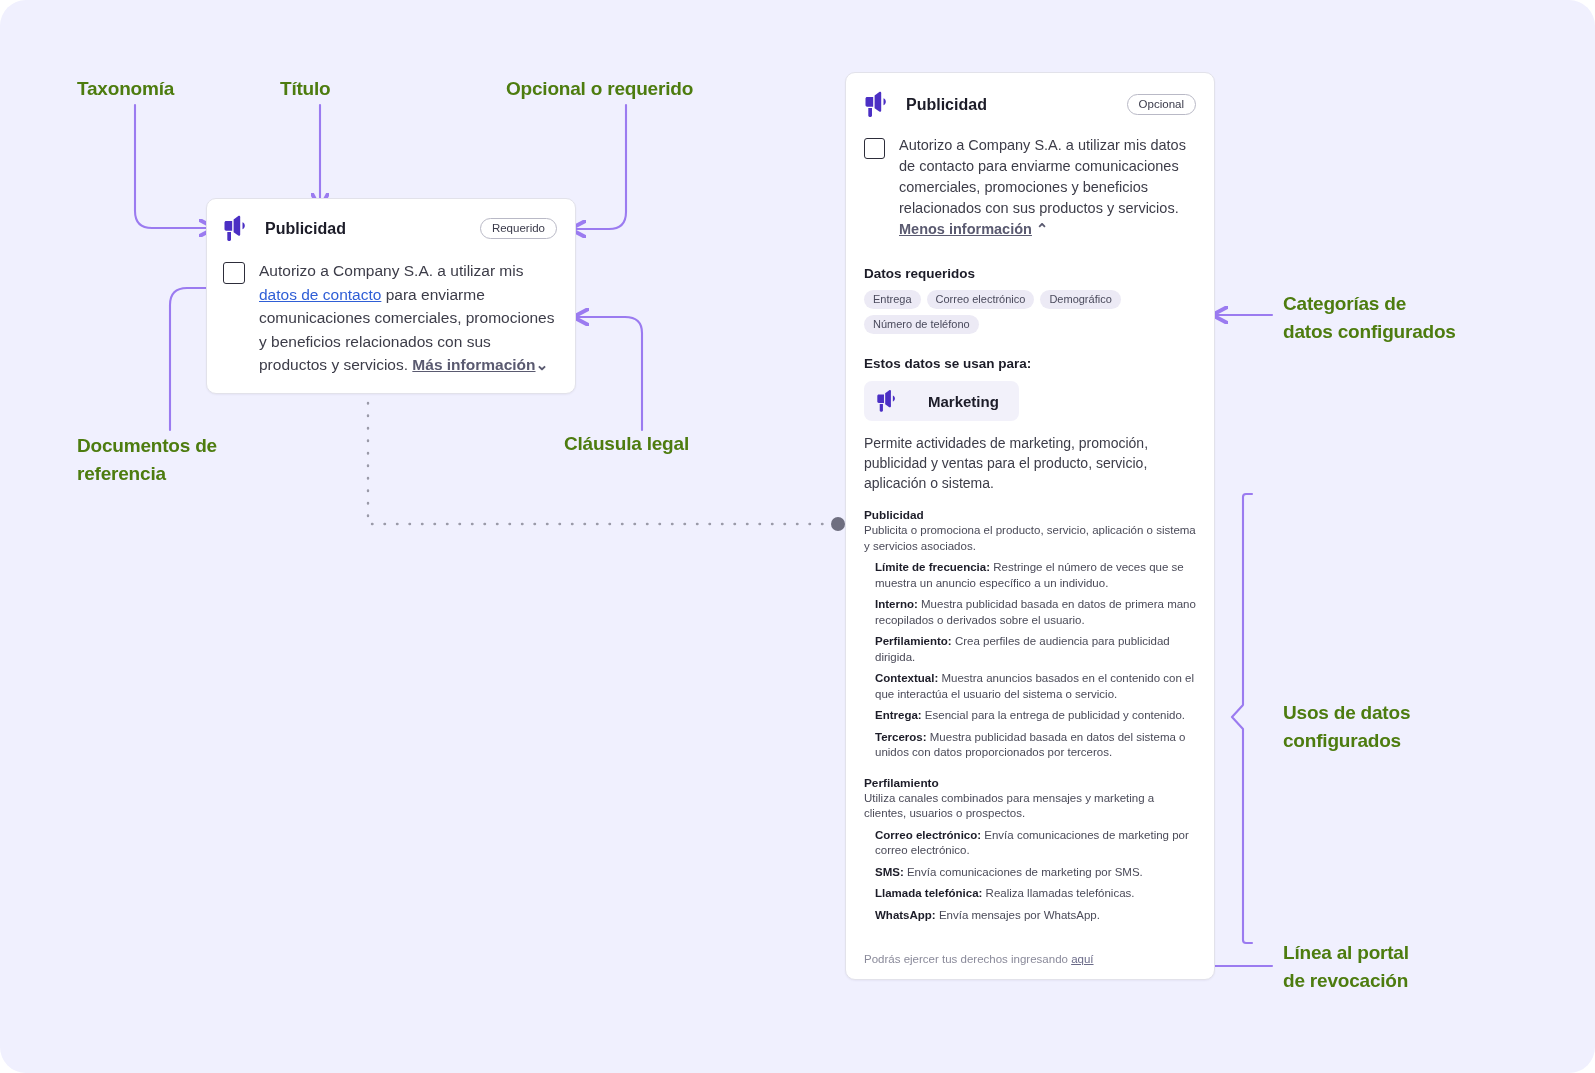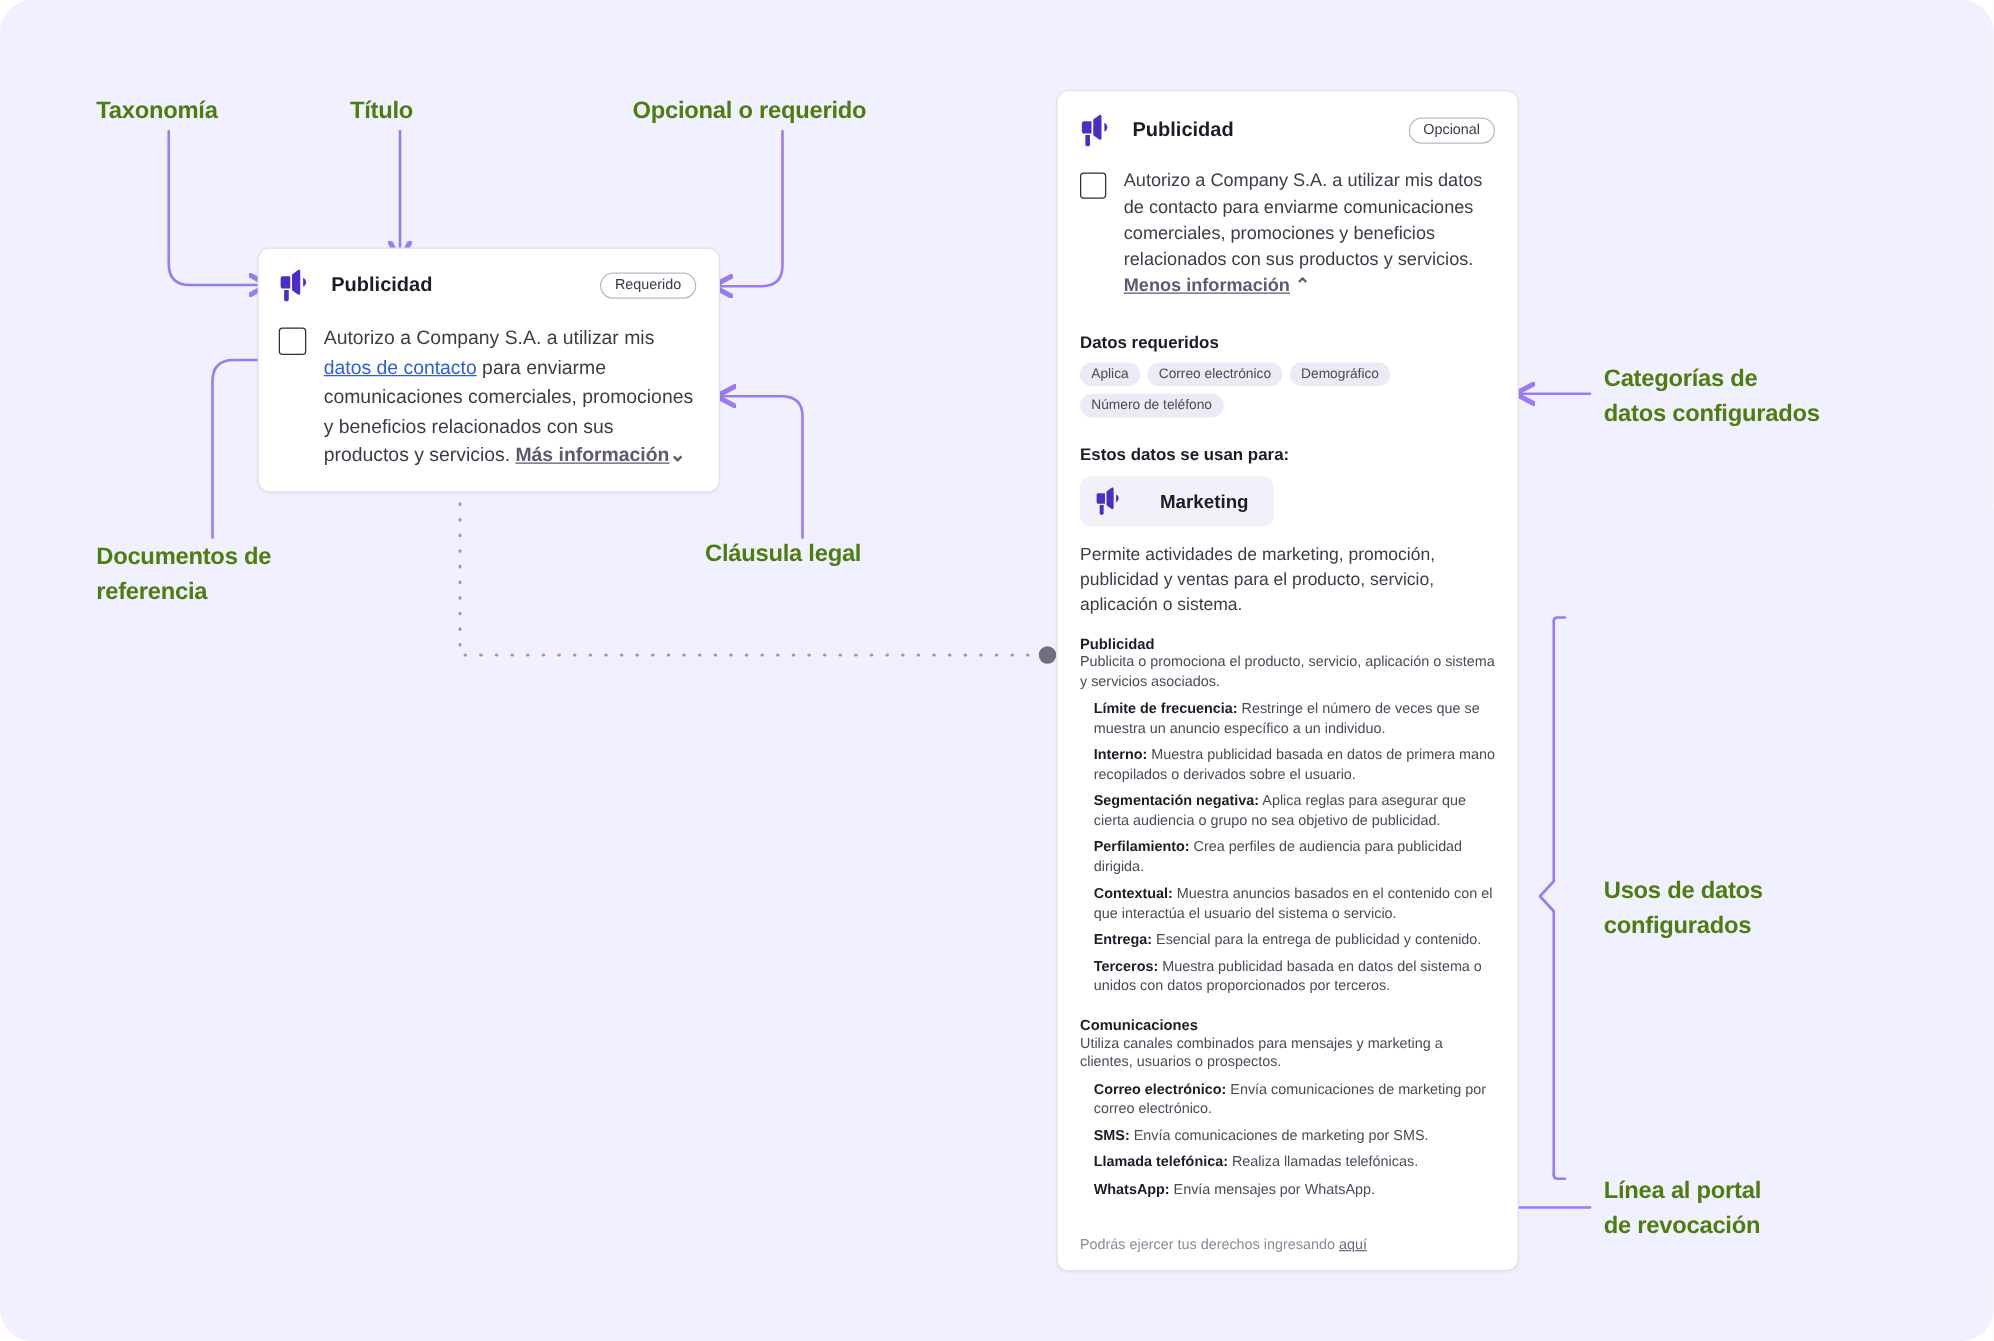--- a/index.html
+++ b/index.html
@@ -222,21 +222,21 @@
       <span class="badge">Opcional</span>
     </div>
 
     <div class="consent-row">
       <div class="checkbox"></div>
       <div class="consent-text"><span>Autorizo a Company S.A. a utilizar mis datos de contacto para enviarme comunicaciones comerciales, promociones y beneficios relacionados con sus productos y servicios. </span><a href="#" class="more-link">Menos información</a>&nbsp;<span class="chev more-link">⌃</span></div>
     </div>
 
     <div class="sect-title">Datos requeridos</div>
     <div class="chips" id="chips">
-        <div class="chip">Aplica</div>
+        <div class="chip">Entrega</div>
         <div class="chip">Correo electrónico</div>
         <div class="chip">Demográfico</div>
         <div class="chip">Número de teléfono</div>
       </div>
 
     <div class="usedfor-title">Estos datos se usan para:</div>
 
     <div class="purpose-chip">
       <span class="mega">
         <svg width="26" height="24" viewBox="0 0 30 27">
@@ -254,28 +254,27 @@
     </div>
 
     <div class="purpose-desc">Permite actividades de marketing, promoción, publicidad y ventas para el producto, servicio, aplicación o sistema.</div>
 
     <div id="groups">
         <div class="grp">
           <div class="grp-name">Publicidad</div>
           <div class="grp-desc">Publicita o promociona el producto, servicio, aplicación o sistema y servicios asociados.</div>
           <div class="item"><b>Límite de frecuencia:</b><span>  Restringe el número de veces que se muestra un anuncio específico a un individuo.</span></div>
           <div class="item"><b>Interno:</b><span> Muestra publicidad basada en datos de primera mano recopilados o derivados sobre el usuario.</span></div>
-          <div class="item"><b>Segmentación negativa:</b><span> Aplica reglas para asegurar que cierta audiencia o grupo no sea objetivo de publicidad.</span></div>
           <div class="item"><b>Perfilamiento:</b><span>  Crea perfiles de audiencia para publicidad dirigida.</span></div>
           <div class="item"><b>Contextual:</b><span>  Muestra anuncios basados en el contenido con el que interactúa el usuario del sistema o servicio.</span></div>
           <div class="item"><b>Entrega:</b><span>  Esencial para la entrega de publicidad y contenido.</span></div>
           <div class="item"><b>Terceros:</b><span> Muestra publicidad basada en datos del sistema o unidos con datos proporcionados por terceros.</span></div>
         </div>
         <div class="grp">
-          <div class="grp-name">Comunicaciones</div>
+          <div class="grp-name">Perfilamiento</div>
           <div class="grp-desc">Utiliza canales combinados para mensajes y marketing a clientes, usuarios o prospectos.</div>
           <div class="item"><b>Correo electrónico:</b><span> Envía comunicaciones de marketing por correo electrónico.</span></div>
           <div class="item"><b>SMS:</b><span> Envía comunicaciones de marketing por SMS.</span></div>
           <div class="item"><b>Llamada telefónica:</b><span> Realiza llamadas telefónicas.</span></div>
           <div class="item"><b>WhatsApp:</b><span> Envía mensajes por WhatsApp.</span></div>
         </div>
       </div>
 
     <div class="footer-note"><span>Podrás ejercer tus derechos ingresando </span><a href="#">aquí</a></div>
   </div>

